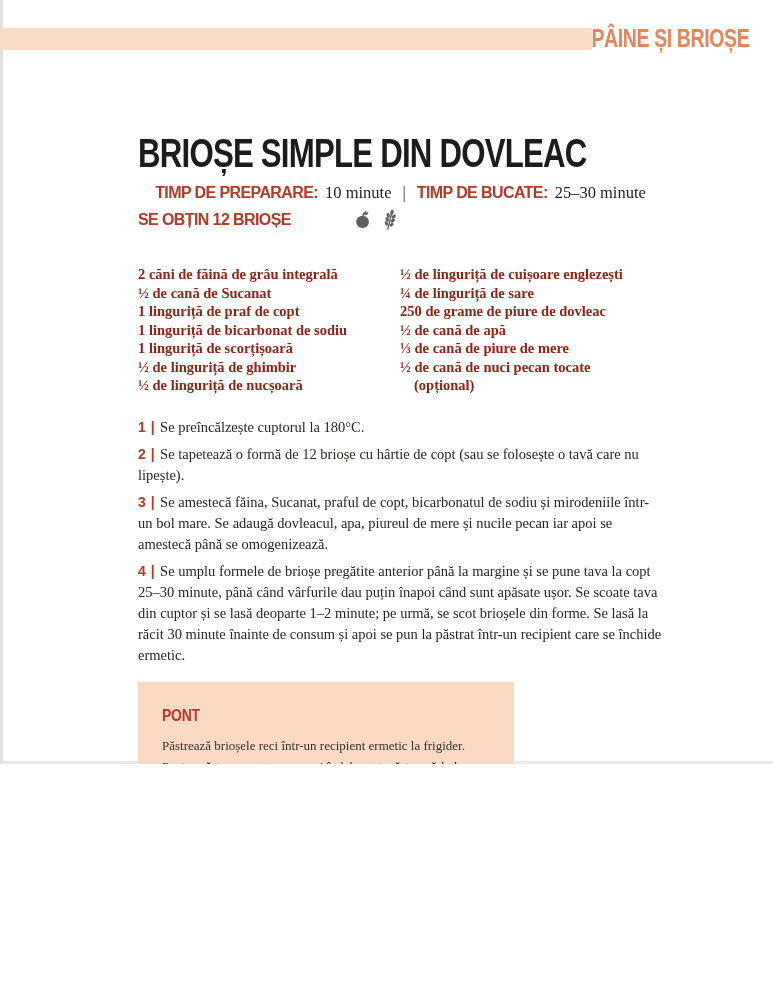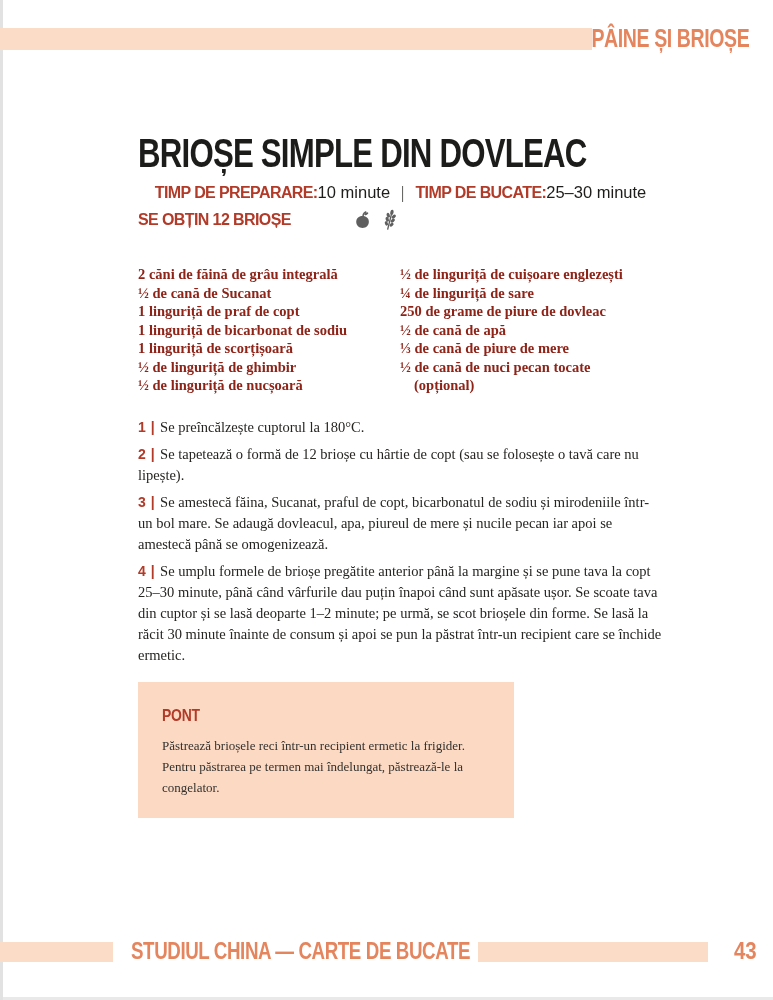--- a/index.html
+++ b/index.html
@@ -1,19 +1,19 @@
 <!DOCTYPE html>
 <html><head>
 <meta charset="utf-8">
 <style>
   html, body { margin: 0; padding: 0; background: #ffffff; }
   .page {
     position: relative;
     width: 773px;
-    height: 1000px;
+    height: 764px;
     background: #ffffff;
     overflow: hidden;
     font-family: "Liberation Serif", serif;
     box-shadow: inset 3px 0 0 #e2e2e2, inset 0 -3px 0 #e9e9e9;
   }
 
   
   .header-rule {
     position: absolute;
     left: 0; top: 28px;
@@ -63,21 +63,22 @@
   }
   .meta-label {
     font-family: "Liberation Sans", sans-serif;
     font-weight: bold;
     font-size: 16px;
     letter-spacing: -0.6px;
     color: #B23A28;
     white-space: nowrap;
   }
   .meta-value {
-    font-family: Liberation Sans, sans-serif;
+    font-family: Liberation Serif, serif;
+    margin-left: 7px;
     white-space: nowrap;
   }
   .meta-sep {
     margin: 0 11px;
     color: #3a3a38;
     font-family: "Liberation Serif", serif;
     font-weight: normal;
   }
   .yield-row { margin-top: 5px; display: flex; align-items: center; gap: 45px; }
   .yield-icons { display: inline-flex; align-items: center; margin-left: 16px; gap: 6px; }

